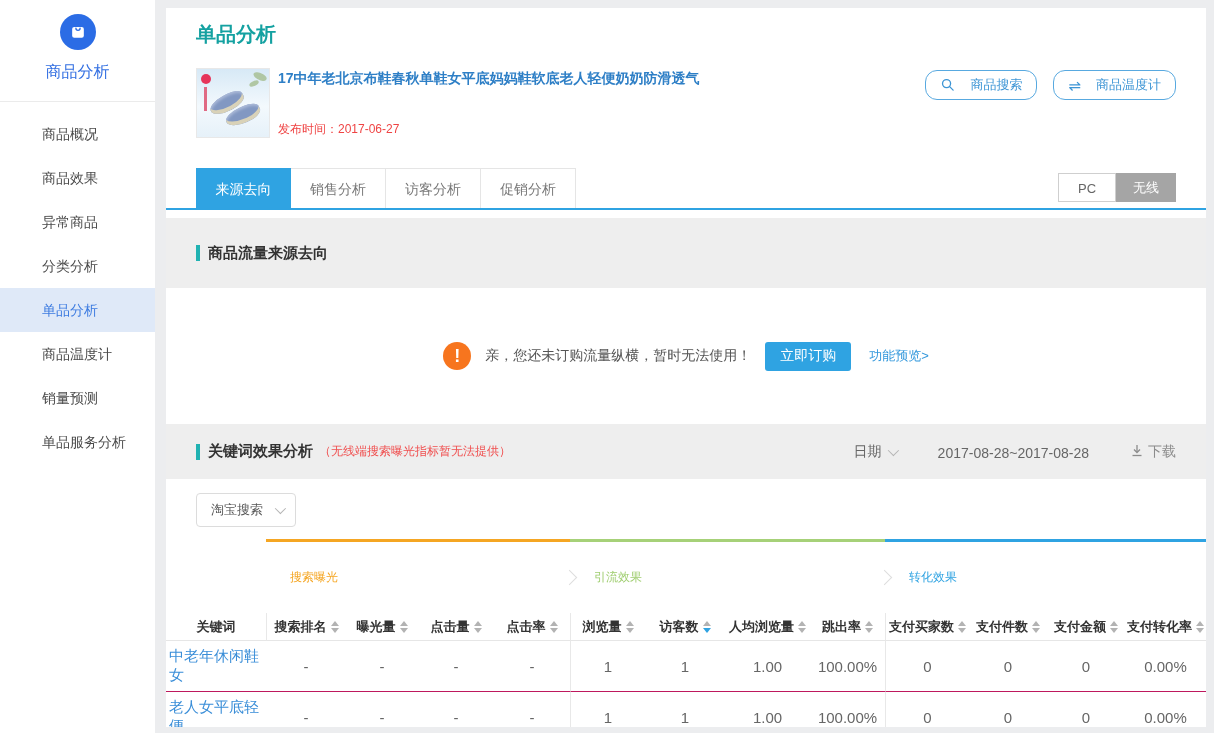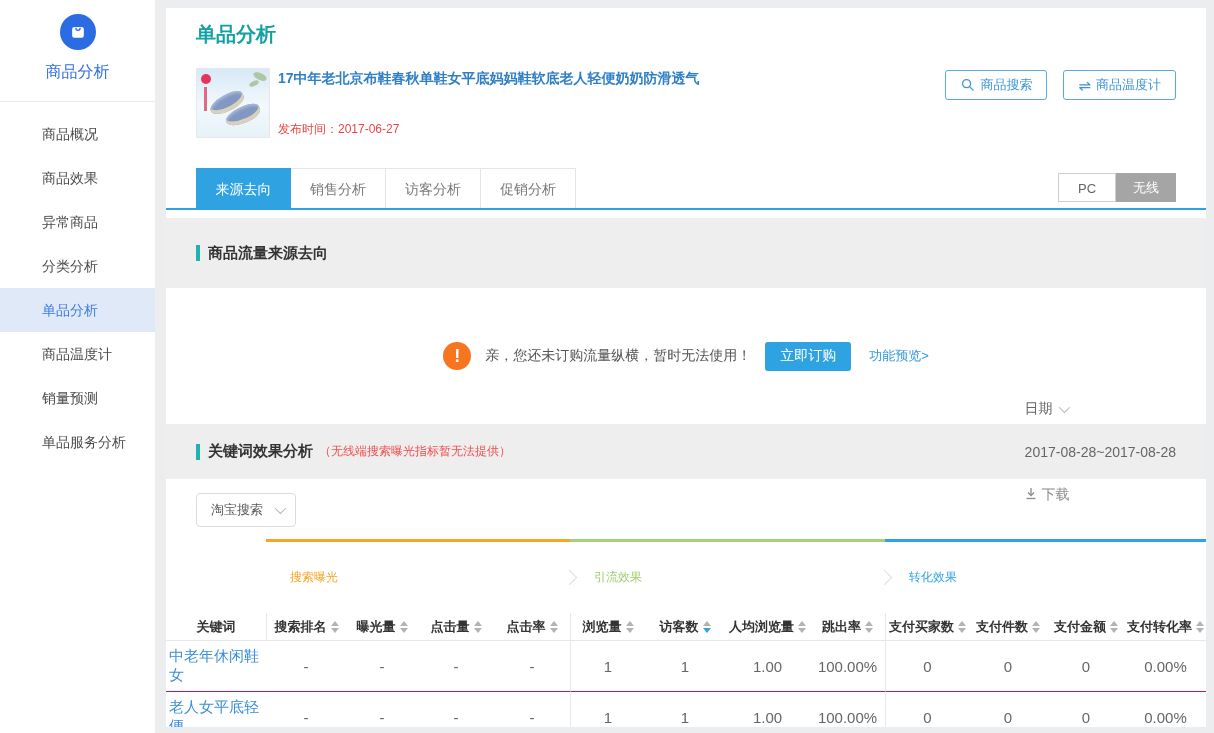--- a/index.html
+++ b/index.html
@@ -32,22 +32,22 @@
   .shoe.s2 { width:36px; height:16px; left:28px; top:38px; transform:rotate(-24deg); }
   .leaf { position:absolute; background:#a4bd8e; border-radius:60% 40% 55% 45%; opacity:.8; }
   .leaf.l1 { width:14px; height:7px; right:2px; top:4px; transform:rotate(30deg); }
   .leaf.l2 { width:10px; height:5px; right:10px; top:12px; transform:rotate(-20deg); }
   .badge-dot { position:absolute; left:4px; top:5px; width:10px; height:10px; border-radius:50%; background:#e6345a; }
   .badge-strip { position:absolute; left:7px; top:18px; width:3px; height:24px; background:#e06a84; }
   .prod-info { margin-left:8px; display:flex; flex-direction:column; justify-content:space-between; padding:2px 0 0; }
   .prod-title { font-size:14px; font-weight:bold; color:#2e7fc6; cursor:pointer; }
   .prod-pub { font-size:12px; color:#ef4444; }
   .head-btns { margin-left:auto; display:flex; gap:16px; align-items:flex-start; padding-top:2px; }
-  .ghost-btn { height:30px; border:1px solid #58a9e0; border-radius:3px; background:#fff;
-               color:#3d95d5; font-size:13px; display:flex; align-items:center; gap:5px;
+  .ghost-btn { height:30px; border:1px solid #58a9e0; border-radius:12px; background:#fff;
+               color:#3d95d5; font-size:13px; display:flex; align-items:center; gap:15px;
                padding:0 14px; cursor:pointer; white-space:nowrap; }
   .ghost-btn .glyph { font-size:15px; line-height:1; }
 
   
   .tabs-bar { margin-top:30px; height:40px; position:relative; padding-left:30px; display:flex; }
   .tab { width:95px; height:40px; line-height:40px; text-align:center; font-size:14px; color:#777;
          background:#fff; border-top:1px solid #e5e5e5; border-right:1px solid #e5e5e5; cursor:pointer; }
   .tab:first-child { border-left:1px solid #e5e5e5; }
   .tab.active { background:#2fa3e2; color:#fff; border-color:#2fa3e2; }
   .blue-line { height:2px; background:#2fa3e2; }
@@ -56,21 +56,21 @@
   .dev-btn.pc { background:#fff; border:1px solid #cfcfcf; color:#666; }
   .dev-btn.wl { width:60px; background:#a5a5a5; color:#fff; }
 
   
   .band { background:#eeeeee; display:flex; align-items:center; padding:0 30px; }
   .band1 { margin-top:8px; height:70px; }
   .band2 { height:55px; }
   .teal-bar { width:4px; height:16px; background:#20b2b2; margin-right:8px; flex:none; }
   .band-title { font-size:15px; font-weight:bold; color:#333; }
   .band-note { font-size:12px; color:#f05050; margin-left:6px; }
-  .band-right { margin-left:auto; display:flex; align-items:flex-start; gap:26px;flex-direction:column; }
+  .band-right { margin-left:auto; display:flex; align-items:flex-end; gap:42px; }
   .date-group { display:flex; align-items:center; gap:6px; font-size:14px; color:#666; cursor:pointer; }
   .chev-down { width:8px; height:8px; border-right:1px solid #b5b5b5; border-bottom:1px solid #b5b5b5;
                transform:rotate(45deg) translateY(-2px); }
   .date-range { font-size:14px; color:#666; }
   .download { display:flex; align-items:center; gap:5px; font-size:14px; color:#8c8c8c; cursor:pointer; }
 
   
   .notice-area { height:136px; display:flex; align-items:center; justify-content:center; gap:14px; }
   .warn-circle { width:28px; height:28px; border-radius:50%; background:#f7751e; color:#fff;
                  font-size:18px; font-weight:bold; display:flex; align-items:center; justify-content:center; }

